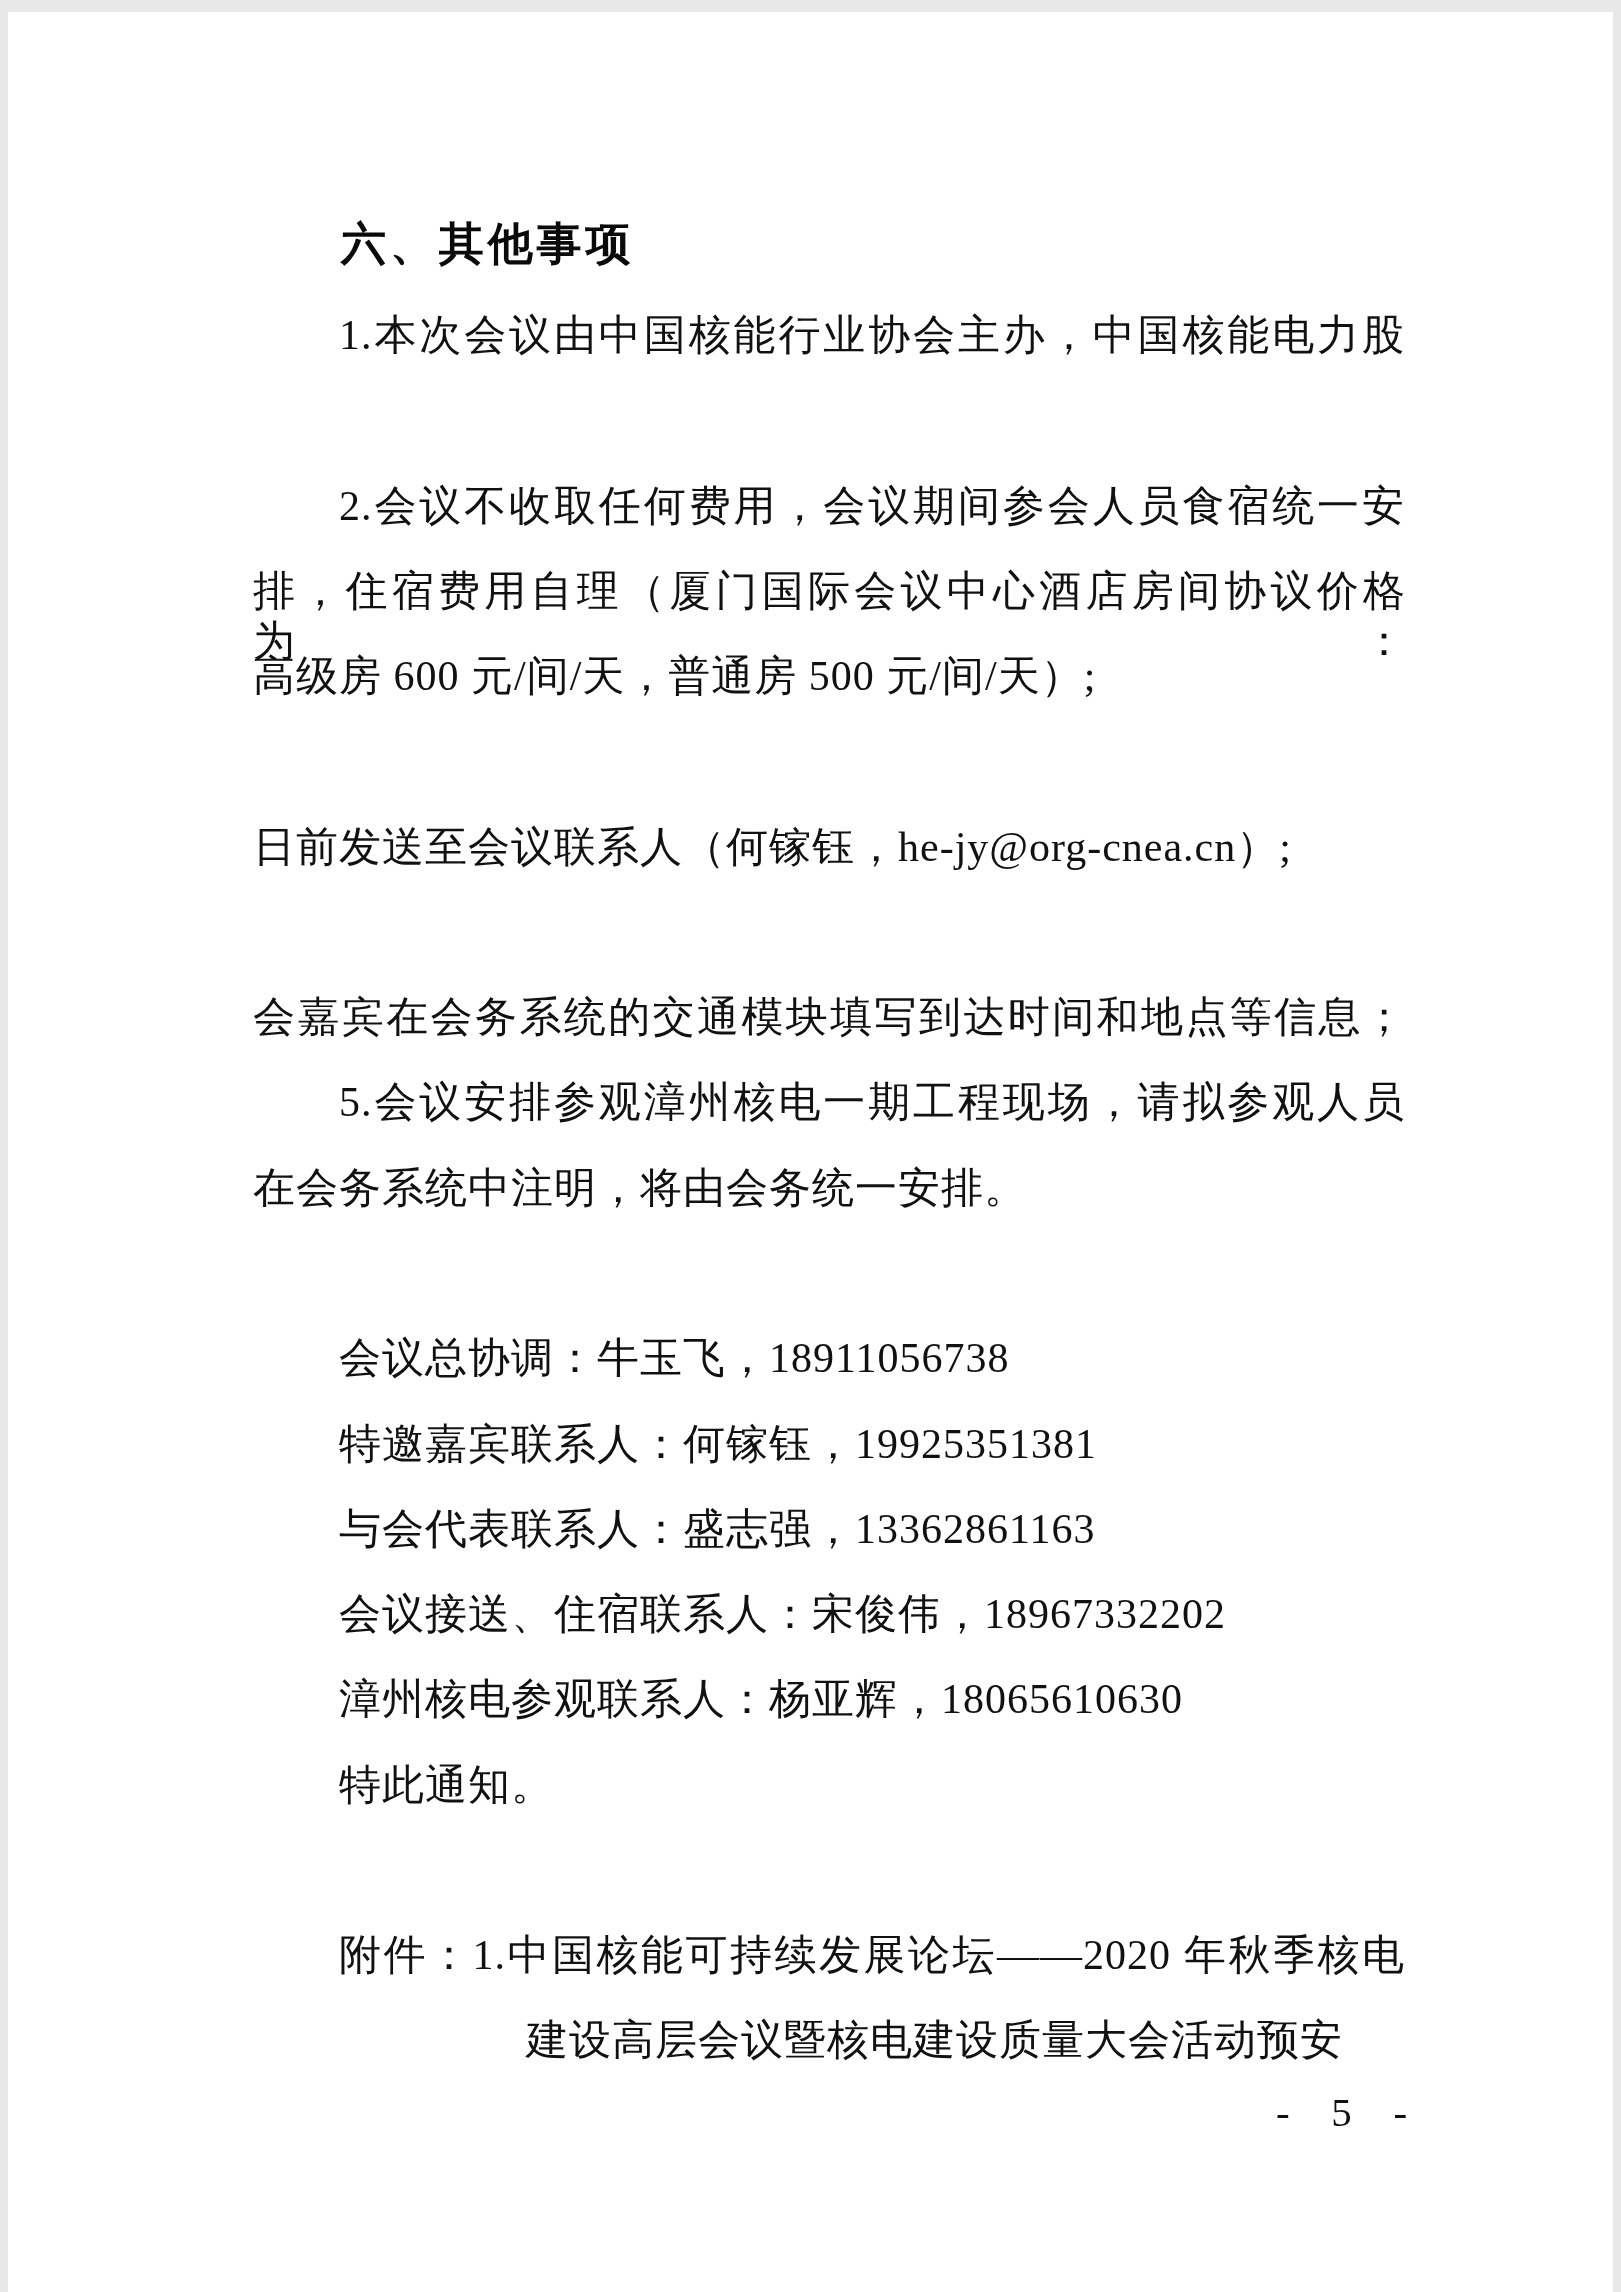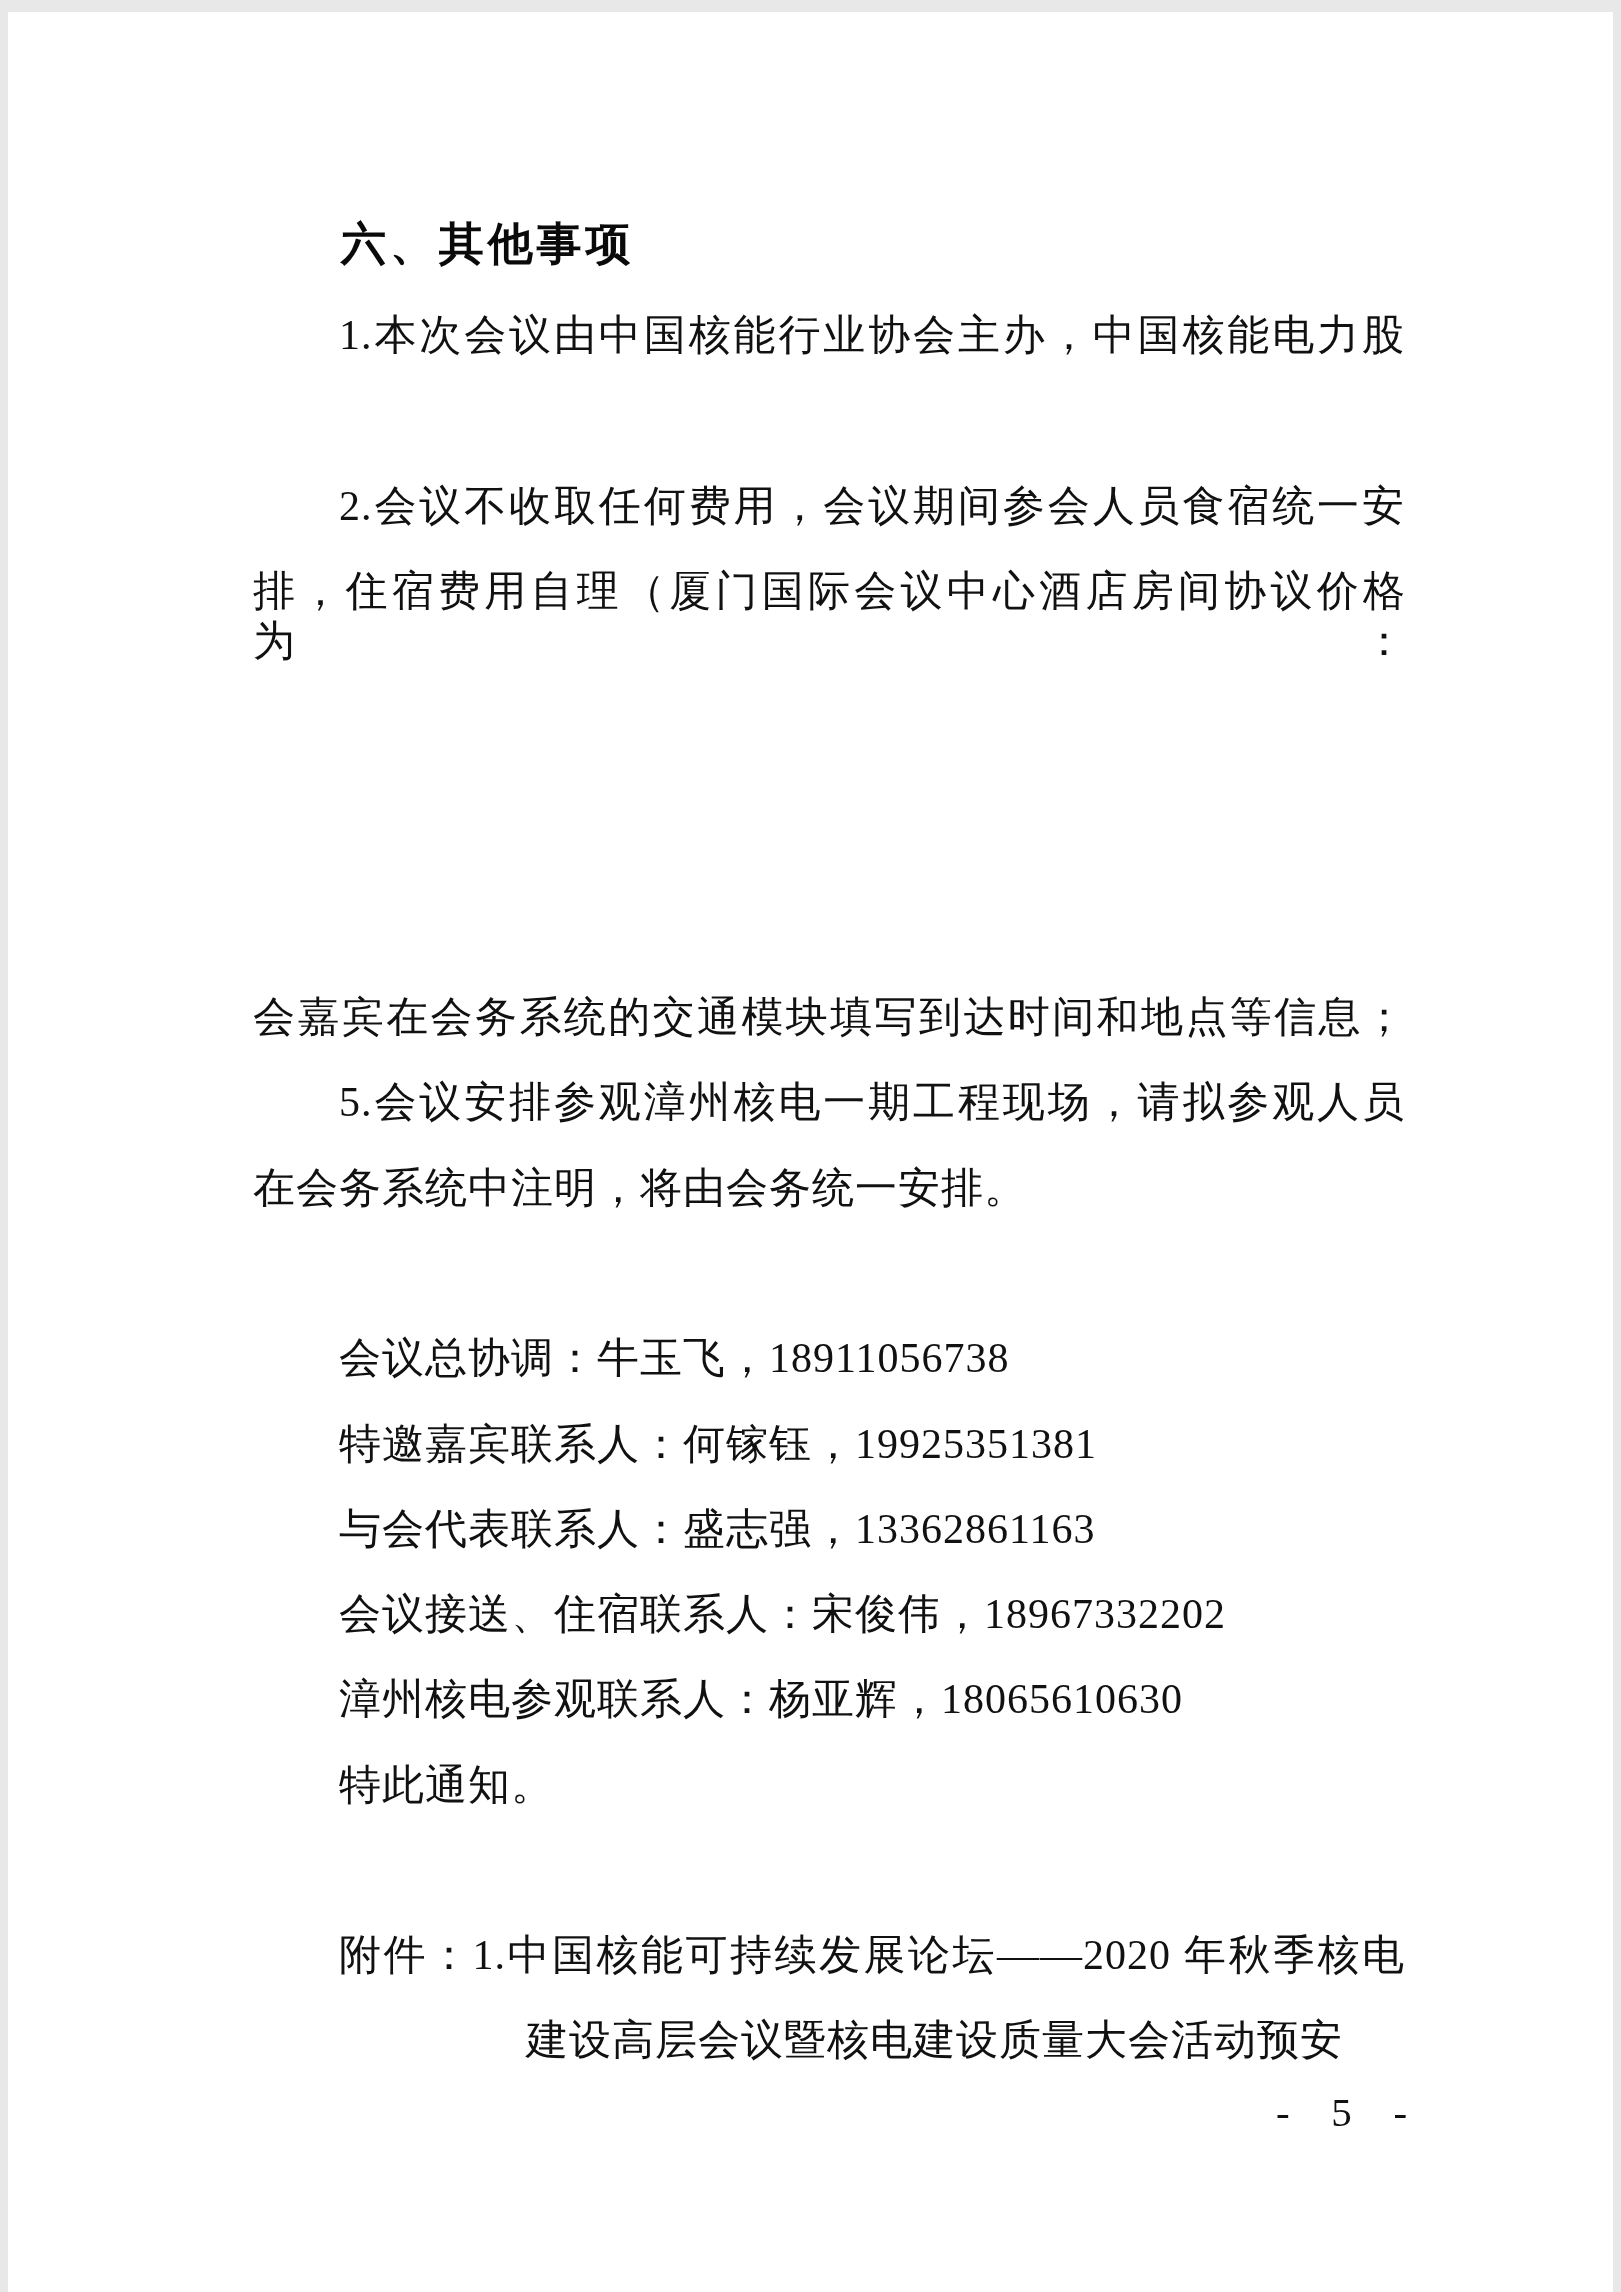--- a/index.html
+++ b/index.html
@@ -61,21 +61,23 @@
 <body>
 
 <div class="page">
 
   <div class="heading">六、其他事项</div>
 
   <div class="line ind just" style="top:298px">1.本次会议由中国核能行业协会主办，中国核能电力股</div>
 
   <div class="line ind just" style="top:469px">2.会议不收取任何费用，会议期间参会人员食宿统一安</div>
   <div class="line just" style="top:554px">排，住宿费用自理（厦门国际会议中心酒店房间协议价格为：</div>
+  <div class="line" style="top:639px">高级房 600 元/间/天，普通房 500 元/间/天）;</div>
 
+  <div class="line" style="top:810px">日前发送至会议联系人（何镓钰，he-jy@org-cnea.cn）;</div>
 
   <div class="line just" style="top:980px">会嘉宾在会务系统的交通模块填写到达时间和地点等信息；</div>
 
   <div class="line ind just" style="top:1065px">5.会议安排参观漳州核电一期工程现场，请拟参观人员</div>
   <div class="line" style="top:1151px">在会务系统中注明，将由会务统一安排。</div>
 
 
   <div class="line ind" style="top:1321px">会议总协调：牛玉飞，18911056738</div>
   <div class="line ind" style="top:1407px">特邀嘉宾联系人：何镓钰，19925351381</div>
   <div class="line ind" style="top:1492px">与会代表联系人：盛志强，13362861163</div>

